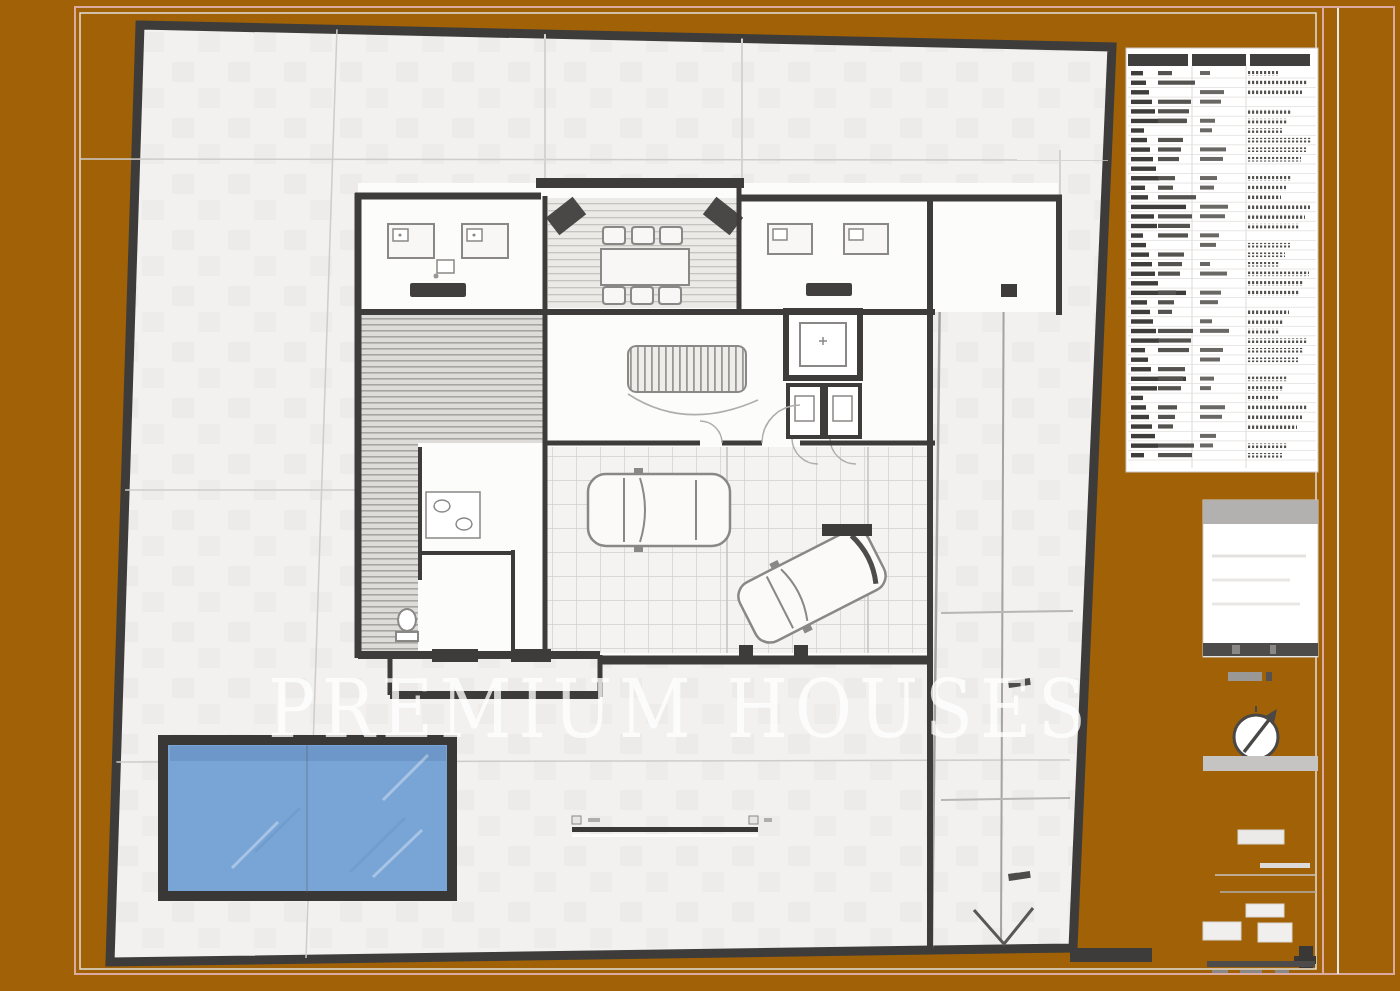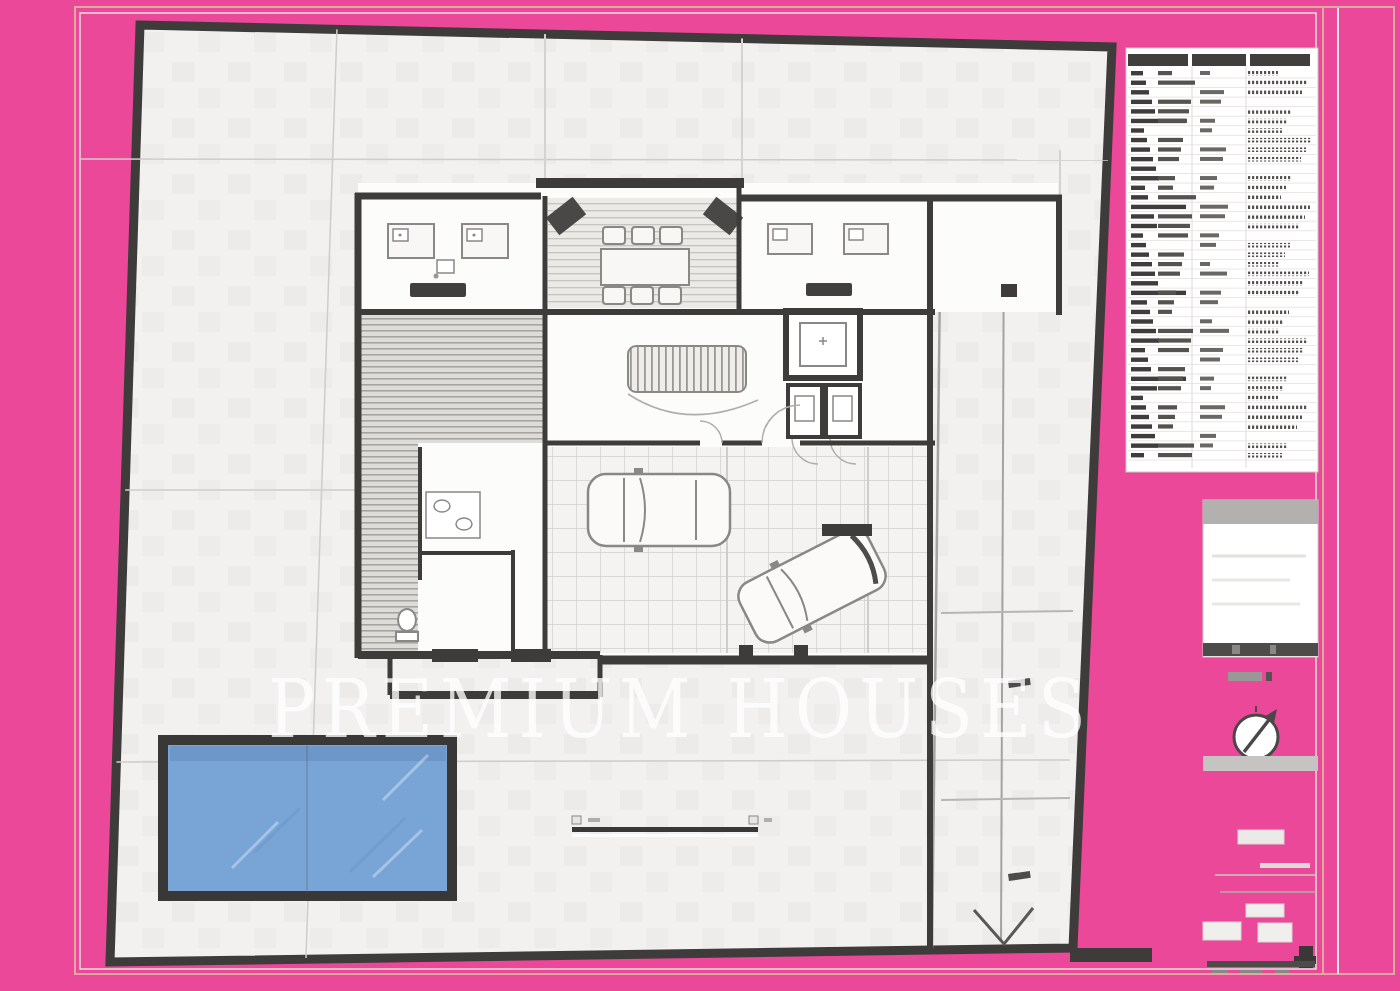--- a/index.html
+++ b/index.html
@@ -1,16 +1,16 @@
 <!DOCTYPE html>
 <html><head>
 <meta charset="utf-8">
 <style>
   html,body{margin:0;padding:0;background:#ffffff;}
-  .sheet{position:relative;width:1400px;height:991px;background:#ec4899;overflow:hidden;
+  .sheet{position:relative;width:1400px;height:991px;background:#a16207;overflow:hidden;
          font-family:"Liberation Sans",sans-serif;text-align:right;}
   svg{display:block;}
   .wall{stroke:#3e3c3a;fill:none;stroke-linecap:butt;}
   .faint{stroke:#cfccc9;stroke-width:1.5;fill:none;}
   .faint2{stroke:#d5d3d0;stroke-width:2;fill:none;}
   .furn{stroke:#8a8886;stroke-width:2;fill:#f8f7f5;}
   .furnlight{stroke:#8a8886;stroke-width:1.5;fill:#ffffff;}
   .darkfurn{fill:#413f3d;stroke:none;}
   .arc{stroke:#b0aeac;stroke-width:1.5;fill:none;}
   .grayline{stroke:#a5a3a1;fill:none;}

